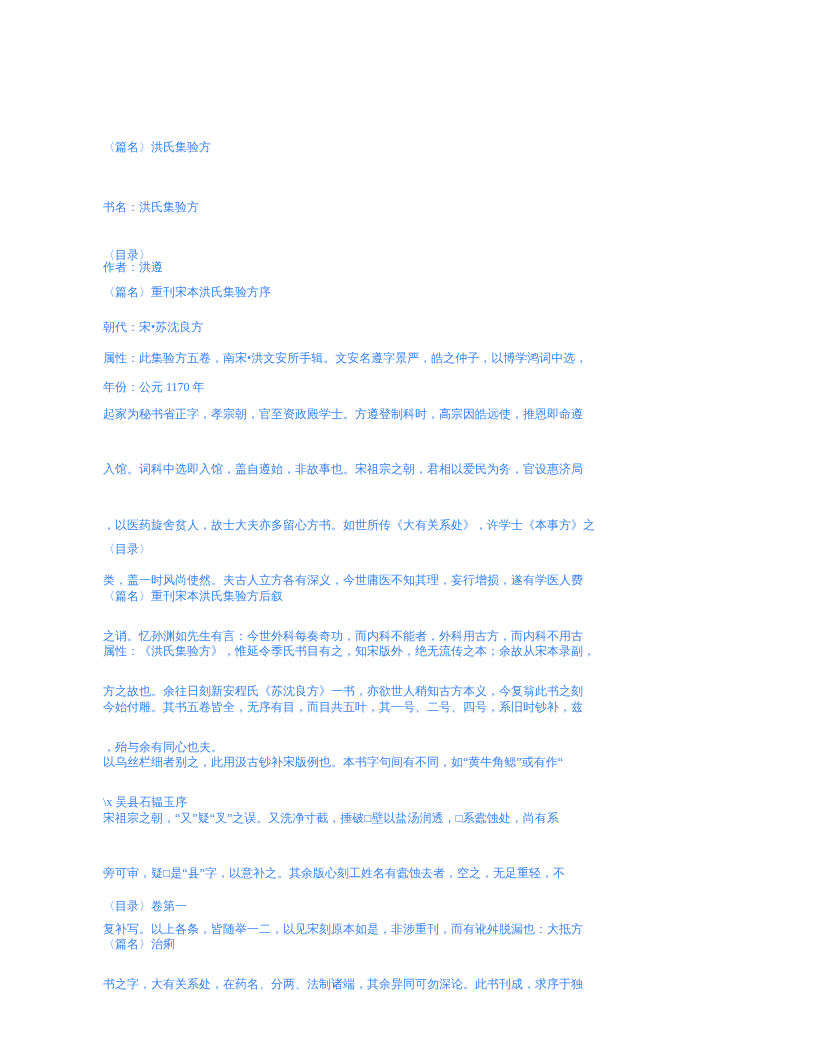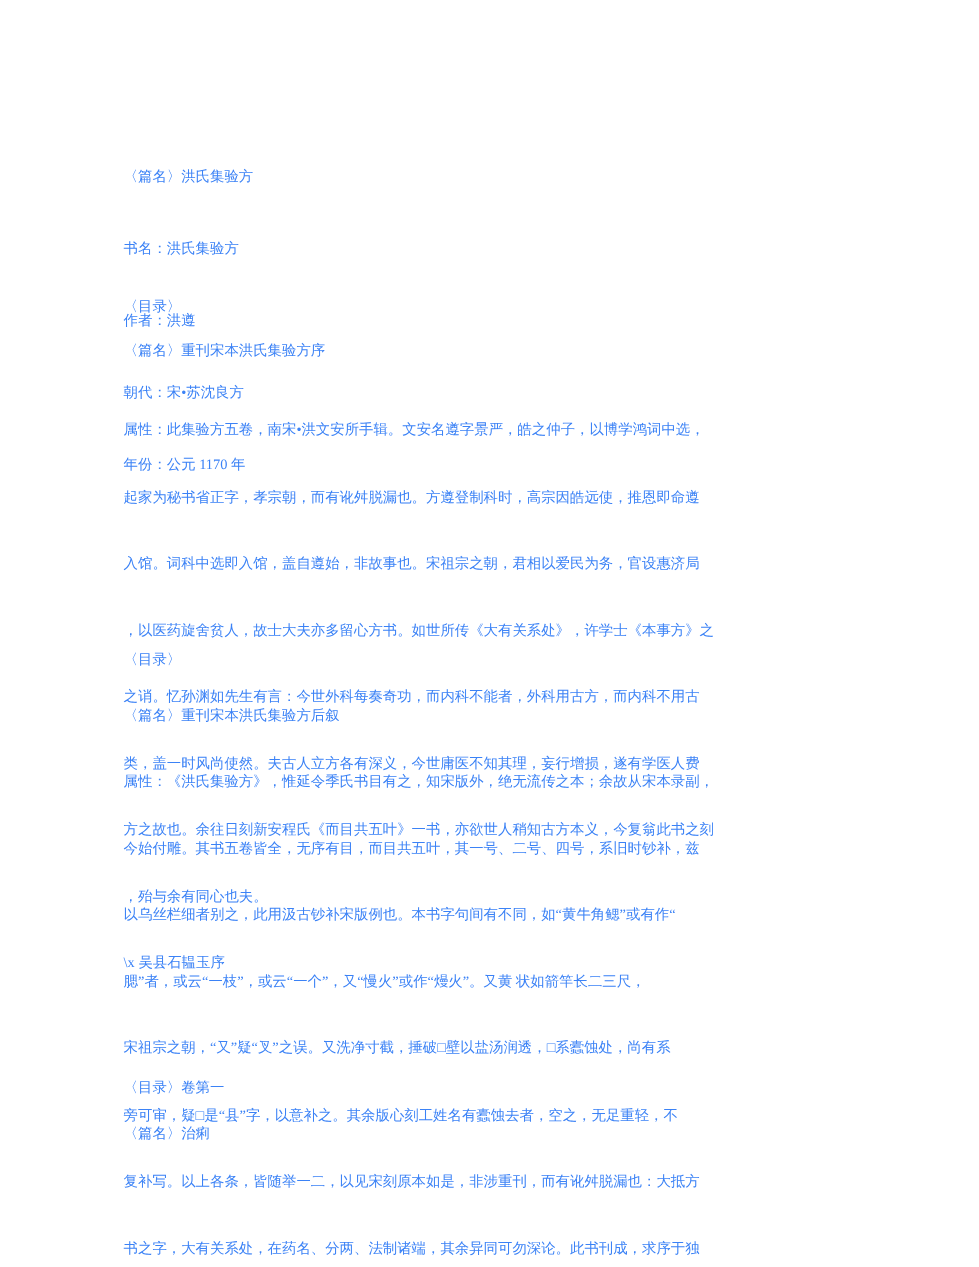--- a/index.html
+++ b/index.html
@@ -45,39 +45,38 @@
     <div class="ln">朝代：宋•苏沈良方</div>
     <div class="ln">年份：公元 1170 年</div>
   </div>
 
   <div class="block toc-xu">〈目录〉</div>
 
   <div class="block title-xu">〈篇名〉重刊宋本洪氏集验方序</div>
 
   <div class="block body-xu">
     <div class="ln">属性：此集验方五卷，南宋•洪文安所手辑。文安名遵字景严，皓之仲子，以博学鸿词中选，</div>
-    <div class="ln">起家为秘书省正字，孝宗朝，而有讹舛脱漏也。方遵登制科时，高宗因皓远使，推恩即命遵</div>
+    <div class="ln">起家为秘书省正字，孝宗朝，官至资政殿学士。方遵登制科时，高宗因皓远使，推恩即命遵</div>
     <div class="ln">入馆。词科中选即入馆，盖自遵始，非故事也。宋祖宗之朝，君相以爱民为务，官设惠济局</div>
     <div class="ln">，以医药旋舍贫人，故士大夫亦多留心方书。如世所传《大有关系处》，许学士《本事方》之</div>
+    <div class="ln">类，盖一时风尚使然。夫古人立方各有深义，今世庸医不知其理，妄行增损，遂有学医人费</div>
     <div class="ln">之诮。忆孙渊如先生有言：今世外科每奏奇功，而内科不能者，外科用古方，而内科不用古</div>
-    <div class="ln">类，盖一时风尚使然。夫古人立方各有深义，今世庸医不知其理，妄行增损，遂有学医人费</div>
-    <div class="ln">方之故也。余往日刻新安程氏《而目共五叶》一书，亦欲世人稍知古方本义，今复翁此书之刻</div>
+    <div class="ln">方之故也。余往日刻新安程氏《苏沈良方》一书，亦欲世人稍知古方本义，今复翁此书之刻</div>
     <div class="ln">，殆与余有同心也夫。</div>
     <div class="ln">\x 吴县石韫玉序</div>
   </div>
 
   <div class="block toc-houxu">〈目录〉</div>
 
   <div class="block title-houxu">〈篇名〉重刊宋本洪氏集验方后叙</div>
 
   <div class="block body-houxu">
     <div class="ln">属性：《洪氏集验方》，惟延令季氏书目有之，知宋版外，绝无流传之本；余故从宋本录副，</div>
     <div class="ln">今始付雕。其书五卷皆全，无序有目，而目共五叶，其一号、二号、四号，系旧时钞补，兹</div>
     <div class="ln">以乌丝栏细者别之，此用汲古钞补宋版例也。本书字句间有不同，如“黄牛角鳃”或有作“</div>
-    <div class="ln">腮”者，或云“一枝”，或云“一个”，又“慢火”或作“熳火”。又黄 状如箭竿长二三尺，</div>
     <div class="ln">宋祖宗之朝，“又”疑“叉”之误。又洗净寸截，捶破□壁以盐汤润透，□系蠹蚀处，尚有系</div>
     <div class="ln">旁可审，疑□是“县”字，以意补之。其余版心刻工姓名有蠹蚀去者，空之，无足重轻，不</div>
     <div class="ln">复补写。以上各条，皆随举一二，以见宋刻原本如是，非涉重刊，而有讹舛脱漏也：大抵方</div>
     <div class="ln">书之字，大有关系处，在药名、分两、法制诸端，其余异同可勿深论。此书刊成，求序于独</div>
     
     
     
     
     
   </div>

